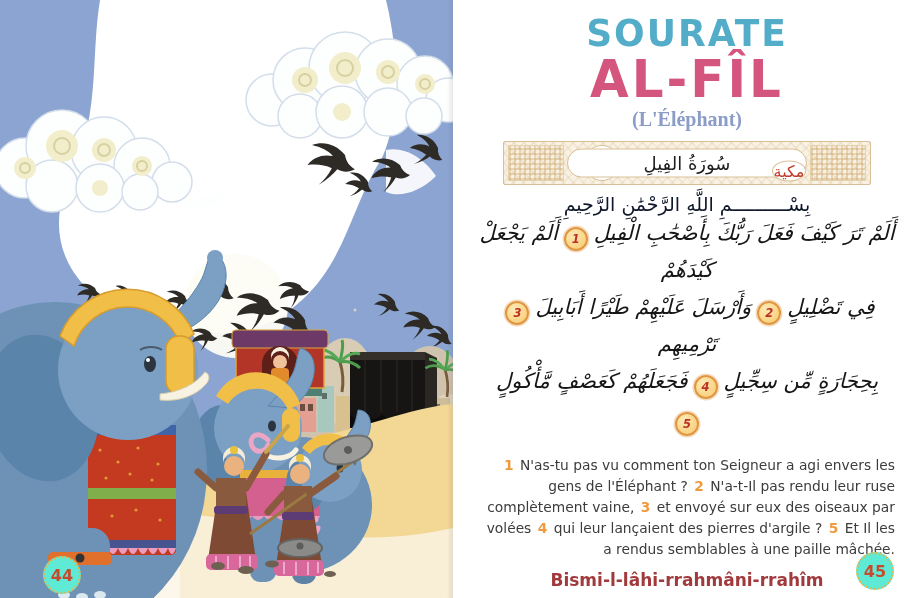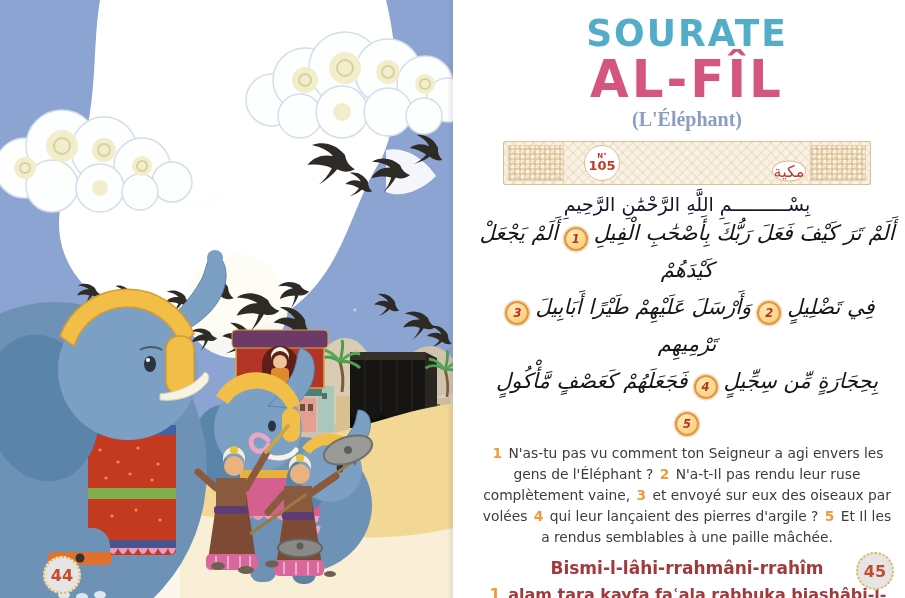--- a/index.html
+++ b/index.html
@@ -58,29 +58,29 @@
 
   .seg-num{color:#f09a3e;font-weight:700;padding:0 2px;}
   .seg-aya{display:inline-flex;align-items:center;justify-content:center;
            width:20px;height:20px;border-radius:50%;
            background:radial-gradient(circle at 35% 30%,#fdeab5,#f8c96e);
            border:2px solid #e09540;box-shadow:0 0 0 1.5px rgba(224,149,64,.35);
            color:#bb3124;font-size:11.5px;font-weight:700;margin:0 6px;vertical-align:-3px;}
 
   .fr-serif{margin-top:10px;font-family:"Liberation Serif",serif;font-style:italic;
             font-weight:700;font-size:14.5px;color:#2b2118;}
-  .fr-body{margin:6px auto 0 auto;max-width:442px;font-size:13.8px;line-height:21px;
-           color:#3c3c3c;}
+  .fr-body{margin:18px auto 0 auto;max-width:442px;font-size:13.8px;line-height:21px;
+           color:#3c3c3c;text-align:right;}
   .tl-title{margin-top:10px;font-size:17px;font-weight:700;color:#a13a3c;}
   .tl-body{margin:4px auto 0 auto;max-width:430px;font-size:16px;font-weight:700;
            line-height:26px;color:#a13a3c;}
 
   
   .page-badge{position:absolute;width:34px;height:34px;border-radius:50%;
-              background:#e5e5e5;border:2px dotted #e2b64d;
+              background:#5eead4;border:2px dotted #e2b64d;
               display:flex;align-items:center;justify-content:center;
               font-size:16px;font-weight:700;color:#c54a2e;}
   .badge-44{left:43px;top:556px;}
   .badge-45{left:856px;top:552px;}
 </style>
 </head>
 <body>
 
 <div class="spread">
 
@@ -396,20 +396,21 @@
       <div class="title-sub">AL-FÎL</div>
       <div class="title-fr">(L'Éléphant)</div>
 
       <div class="banner">
         <div class="cap left"></div>
         <div class="cap right"></div>
         <div class="num-badge">
           <span class="no">N°</span>
           <span class="n">105</span>
         </div>
+        <div class="banner-pill" dir="rtl">سُورَةُ الفِيلِ</div>
         <div class="rev-badge" dir="rtl">مكية</div>
       </div>
 
       <div class="bismillah">بِسْــــــــــمِ اللَّهِ الرَّحْمَٰنِ الرَّحِيمِ</div>
 
       <div class="arabic-line"><span class="seg-text">أَلَمْ تَرَ كَيْفَ فَعَلَ رَبُّكَ بِأَصْحَٰبِ الْفِيلِ</span><span class="seg-aya">1</span><span class="seg-text">أَلَمْ يَجْعَلْ كَيْدَهُمْ</span></div>
       <div class="arabic-line"><span class="seg-text">فِي تَضْلِيلٍ</span><span class="seg-aya">2</span><span class="seg-text">وَأَرْسَلَ عَلَيْهِمْ طَيْرًا أَبَابِيلَ</span><span class="seg-aya">3</span><span class="seg-text">تَرْمِيهِم</span></div>
       <div class="arabic-line"><span class="seg-text">بِحِجَارَةٍ مِّن سِجِّيلٍ</span><span class="seg-aya">4</span><span class="seg-text">فَجَعَلَهُمْ كَعَصْفٍ مَّأْكُولٍ</span><span class="seg-aya">5</span></div>
 
 

